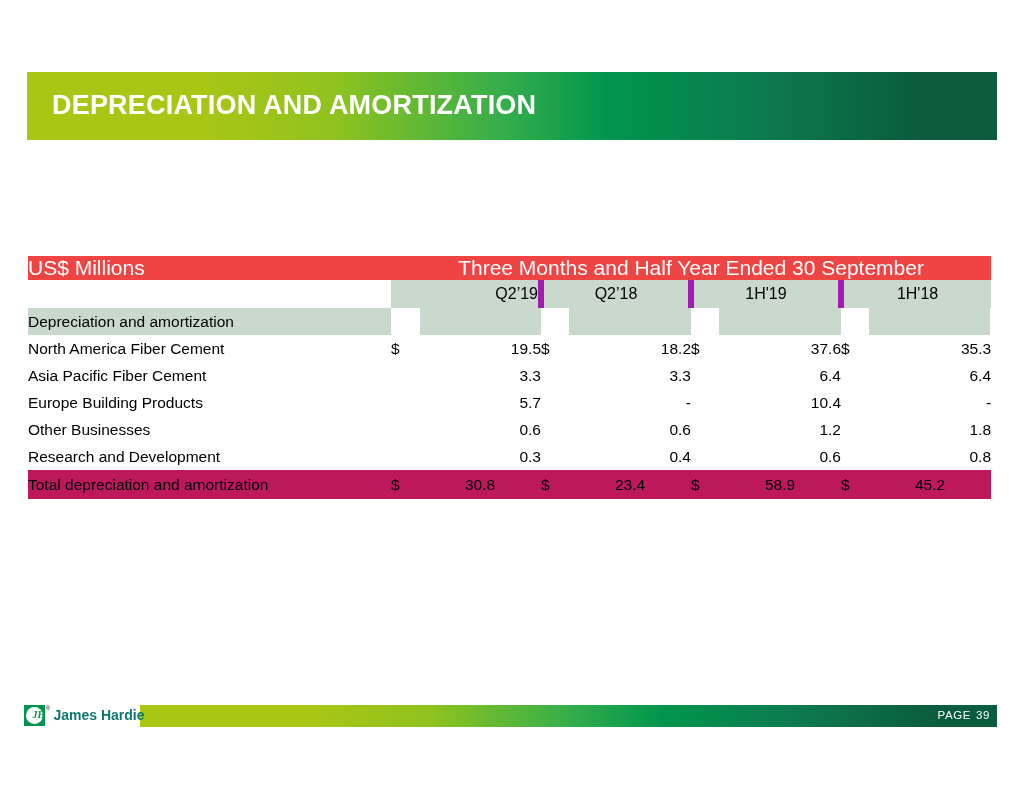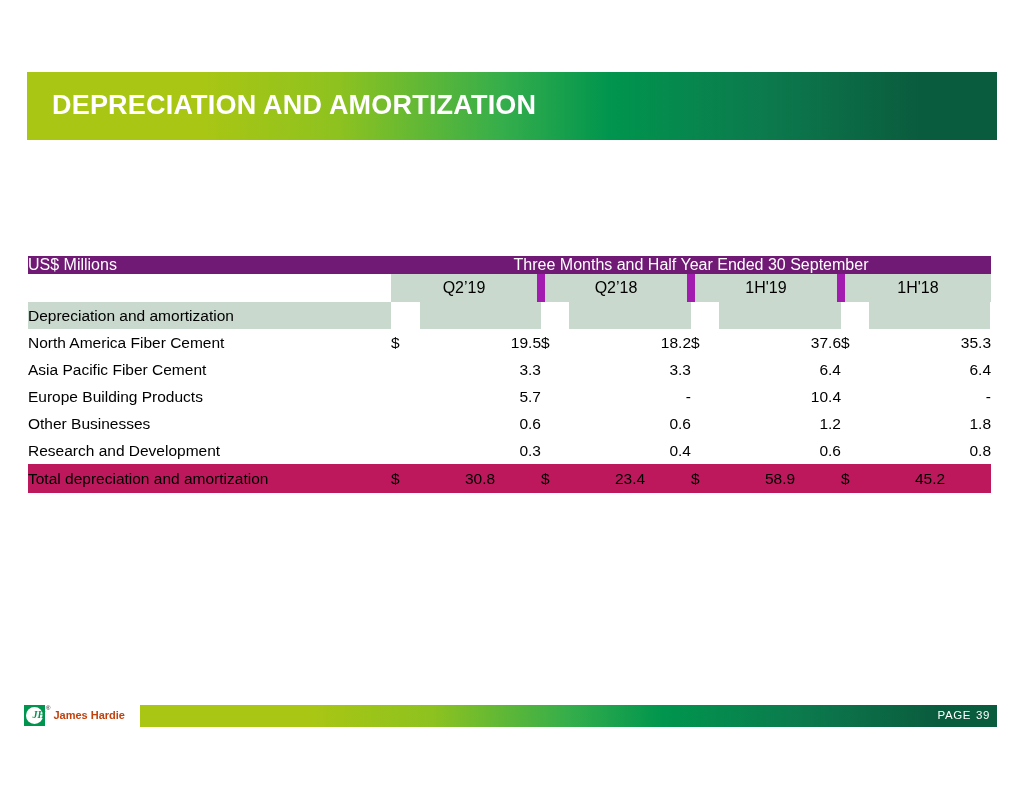--- a/index.html
+++ b/index.html
@@ -61,42 +61,42 @@
     vertical-align: middle;
   }
 
   
   col.c-label { width: 363px; }
   col.c-cur   { width: 28px;  }
   col.c-val   { width: 122px; }
 
   
   tr.row-banner td {
-    background: #701a75;
+    background: #ef4444;
     color: #ffffff;
     font-weight: bold;
     height: 14px;
-    font-size: 16px;
+    font-size: 21px;
     white-space: nowrap;
   }
   td.banner-label { padding-left: 6px; text-align: left; }
   td.banner-period { text-align: center; }
 
   
   tr.row-periods td { height: 28px; }
   td.per-blank { background: #ffffff; }
   td.per-cell {
     background: #c9d9cd;
     text-align: center;
     font-weight: bold;
     font-size: 16px;
-    border-left: 8px solid #a21caf;
+    border-left: 6px solid #a21caf;
     border-right: 2px solid #ffffff;
   }
-  td.per-cell.nb-l { border-left: none; }
+  td.per-cell.nb-l { border-left: none; text-align: right; }
   td.per-cell.nb-r { border-right: none; }
 
   
   tr.row-section td {
     background: #c9d9cd;
     height: 27px;
   }
   tr.row-section td.sec-label {
     font-weight: bold;
     padding-left: 6px;
@@ -197,23 +197,23 @@
   }
   #logo-reg {
     font-size: 6px;
     color: #111111;
     align-self: flex-start;
     margin-top: 2px;
     margin-left: 1px;
   }
   #logo-word {
     margin-left: 3px;
-    font-size: 11px;
-    font-weight: bold;
-    color: #c2410c;
+    font-size: 14px;
+    font-weight: bold;
+    color: #0f766e;
     white-space: nowrap;
   }
 </style>
 </head>
 <body>
 
 <div id="title-band"></div>
 <div id="title-text">DEPRECIATION AND AMORTIZATION</div>
 
 <table id="fin-table">

